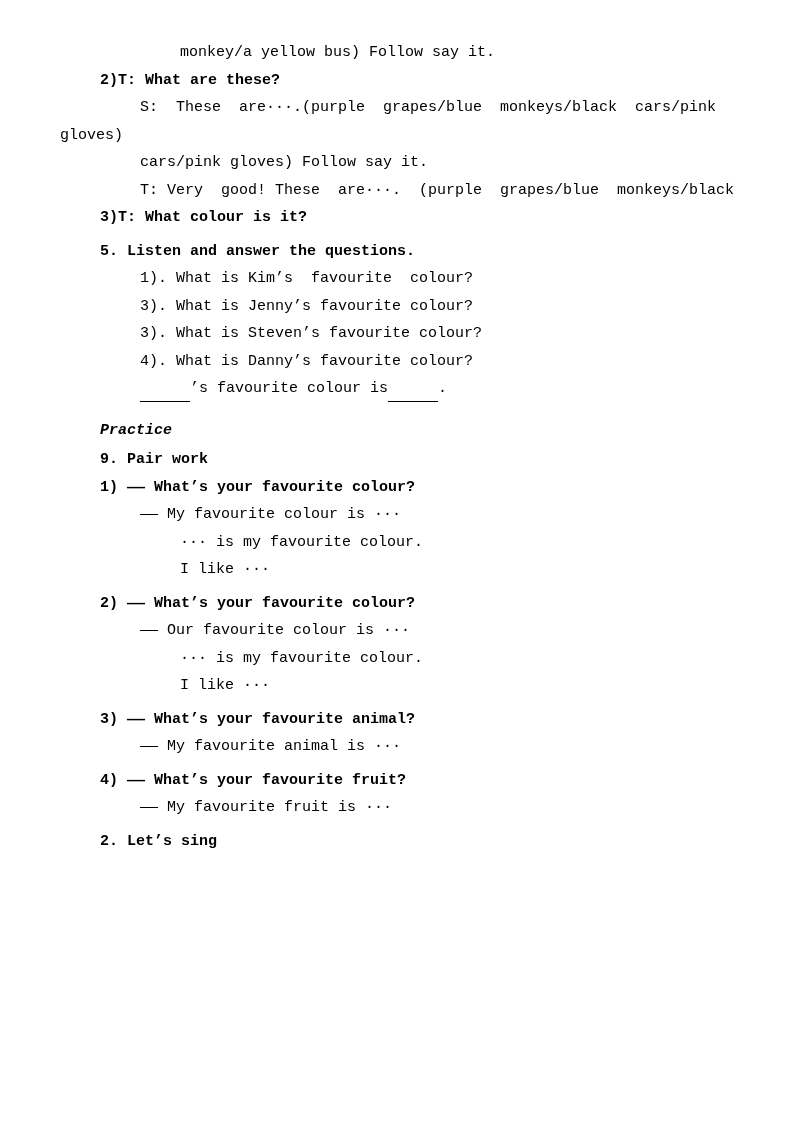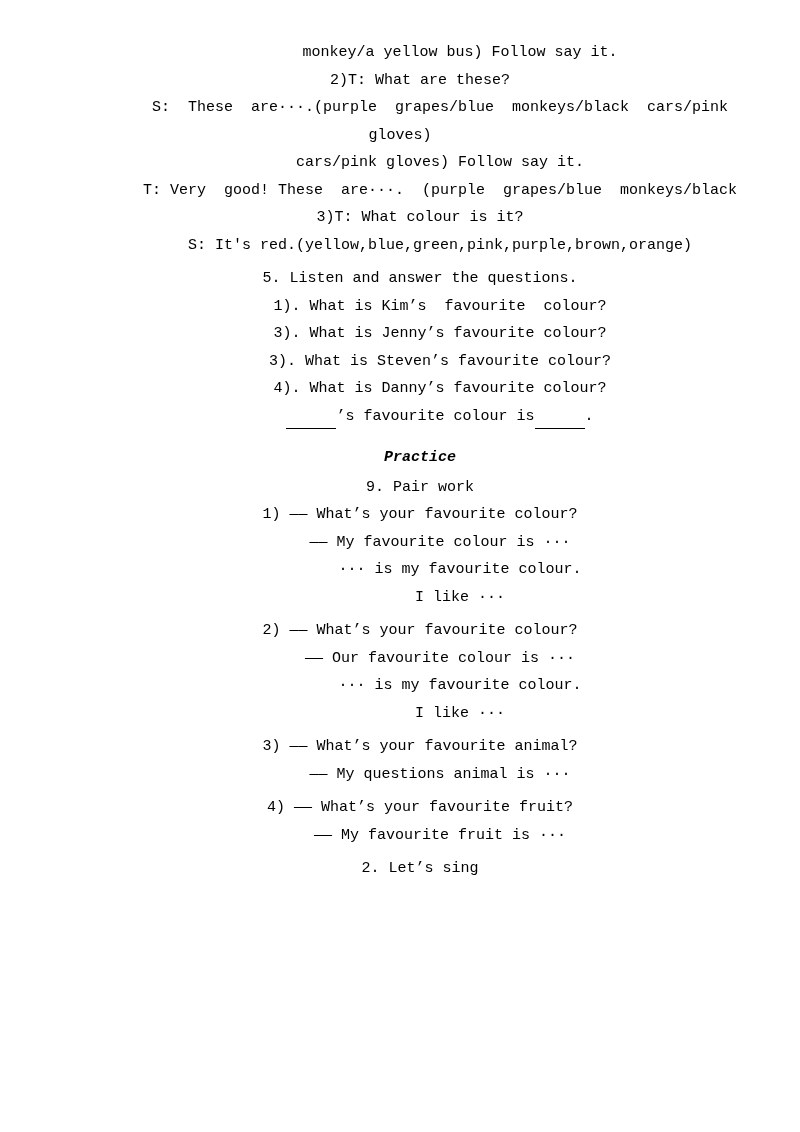--- a/index.html
+++ b/index.html
@@ -19,25 +19,25 @@
       line-height: 1.7;
     }
 
     .content-block {
       width: 100%;
     }
 
     .line {
       display: block;
       margin-bottom: 2px;
-      text-align: center;
     }
 
     .indent-1 {
       padding-left: 40px;
+      font-weight: bold;
     }
 
     .indent-2 {
       padding-left: 80px;
     }
 
     .indent-3 {
       padding-left: 120px;
     }
 
@@ -69,21 +69,20 @@
 
 <div class="content-block">
 
   <span class="line indent-3">monkey/a yellow bus) Follow say it.</span>
   <span class="line indent-1">2)T: What are these?</span>
   <span class="line indent-2">S:&nbsp; These &nbsp;are···.(purple &nbsp;grapes/blue &nbsp;monkeys/black &nbsp;cars/pink</span>
   <span class="line">gloves)</span>
   <span class="line indent-2">cars/pink gloves) Follow say it.</span>
   <span class="line indent-2">T: Very &nbsp;good! These &nbsp;are···.&nbsp; (purple &nbsp;grapes/blue &nbsp;monkeys/black</span>
   <span class="line indent-1">3)T: What colour is it?</span>
-  <span class="line indent-2">S: It's red.(yellow,blue,green,pink,purple,brown,orange)</span>
 
   <span class="blank-line"></span>
 
   <span class="line indent-1">5. Listen and answer the questions.</span>
   <span class="line indent-2">1). What is Kim’s &nbsp;favourite &nbsp;colour?</span>
   <span class="line indent-2">3). What is Jenny’s favourite colour?</span>
   <span class="line indent-2">3). What is Steven’s favourite colour?</span>
   <span class="line indent-2">4). What is Danny’s favourite colour?</span>
   <span class="line indent-2"><span class="underline-blank"></span>’s favourite colour is<span class="underline-blank"></span>.</span>
 
@@ -99,21 +98,21 @@
   <span class="blank-line"></span>
 
   <span class="line indent-1">2) —— What’s your favourite colour?</span>
   <span class="line indent-2">—— Our favourite colour is ···</span>
   <span class="line indent-3">··· is my favourite colour.</span>
   <span class="line indent-3">I like ···</span>
 
   <span class="blank-line"></span>
 
   <span class="line indent-1">3) —— What’s your favourite animal?</span>
-  <span class="line indent-2">—— My questions animal is ···</span>
+  <span class="line indent-2">—— My favourite animal is ···</span>
 
   <span class="blank-line"></span>
 
   <span class="line indent-1">4) —— What’s your favourite fruit?</span>
   <span class="line indent-2">—— My favourite fruit is ···</span>
 
   <span class="blank-line"></span>
 
   <span class="line indent-1">2. Let’s sing</span>
 

